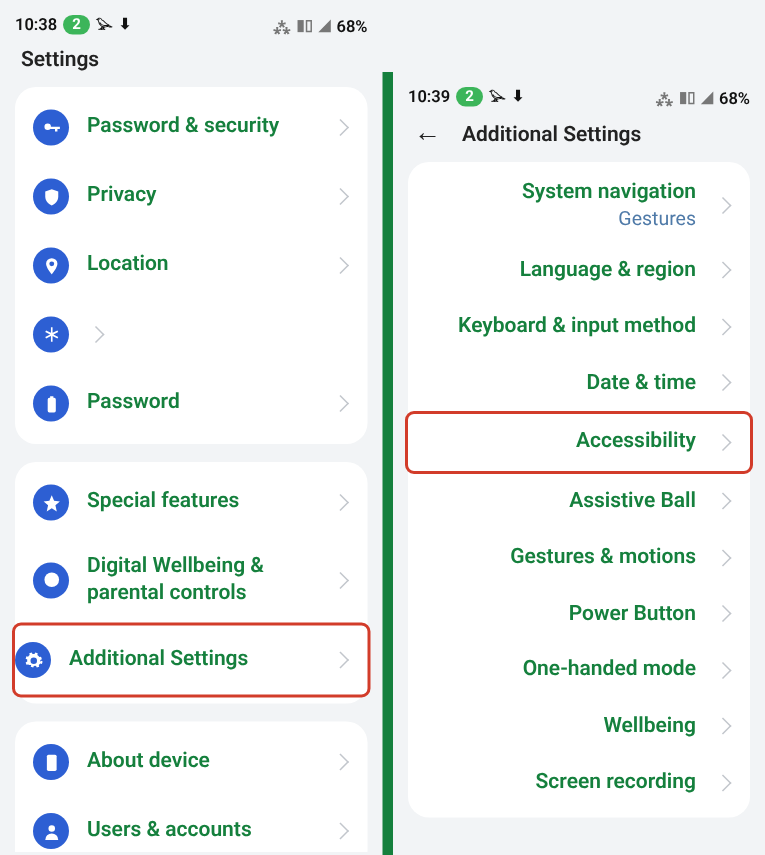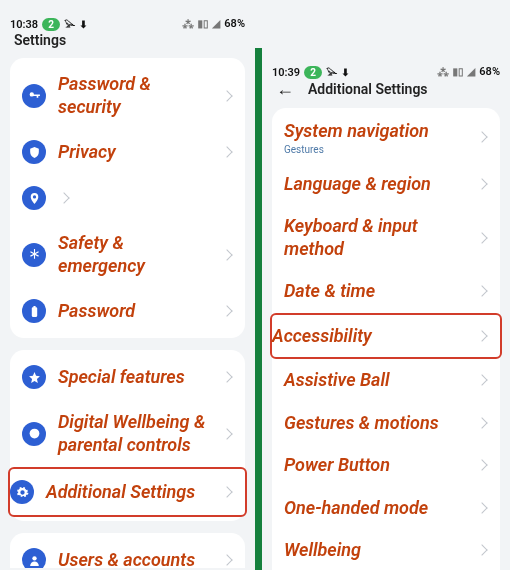--- a/index.html
+++ b/index.html
@@ -7,36 +7,36 @@
     background:#f2f4f6;
     font-family:-apple-system,BlinkMacSystemFont,"Segoe UI",Roboto,sans-serif;
     width:510px; height:570px; overflow:hidden;
     display:flex;
   }
   .phone { width:255px; height:570px; position:relative; background:#f2f4f6; }
   .phone + .phone { border-left:7px solid #15803d;margin-top:48px; }
 
   
   .statusbar {
-    height:24px; padding:16px 10px 0 10px;
-    display:flex; align-items:flex-start; justify-content:space-between;
+    height:24px; padding:4px 10px 0 10px;
+    display:flex; align-items:flex-end; justify-content:space-between;
     font-size:11px; font-weight:600; color:#111;
   }
   .sb-left, .sb-right { display:flex; align-items:center; gap:4px; }
   .pill {
     background:#3cb55a; color:#fff; border-radius:10px; padding:1px 6px;
     font-size:10px; font-weight:700;
   }
   .sb-icon { font-size:10px; color:#111; }
   .sb-dim { color:#777; font-size:10px; }
 
   
   .page-header {
     padding:8px 14px 10px 14px;
-    display:flex; align-items:center; gap:14px;
+    display:flex; align-items:flex-end; gap:14px;
   }
   .page-header .title {
     font-size:14px; font-weight:600; color:#222;
   }
   .back-arrow { font-size:18px; color:#222; line-height:1; }
 
   
   .content {
     padding:0 10px 10px 10px;
     height:calc(100% - 24px - 36px);
@@ -46,33 +46,33 @@
     background:#fff; border-radius:14px;
     margin-bottom:12px;
     padding:4px 0;
   }
   .row {
     display:flex; align-items:center;
     padding:11px 12px;
     gap:12px;
     position:relative;
   }
-  .row.compact { padding:10px 12px; }
+  .row.compact { padding:10px 12px;text-align:right; }
   .row.has-sub { padding:8px 12px; }
   .row-icon {
     width:24px; height:24px; border-radius:50%;
     background:#2d5fd3;
     flex:0 0 24px;
     display:flex; align-items:center; justify-content:center;
     position:relative;
   }
   .row-icon svg { width:13px; height:13px; fill:#fff; }
   .row-label-wrap { flex:1; min-width:0; }
-  .row-label { font-size:18px; font-weight:600; color:#c2410c; line-height:1.25;font-style:italic; }
-  .row-sub { font-size:10px; color:#4f7aa8; margin-top:1px; }
+  .row-label { font-size:14px; font-weight:600; color:#15803d; line-height:1.25; }
+  .row-sub { font-size:13px; color:#4f7aa8; margin-top:1px; }
   .chevron {
     flex:0 0 12px; width:12px; height:12px; position:relative;
   }
   .chevron::before {
     content:""; position:absolute; top:2px; left:2px;
     width:7px; height:7px;
     border-right:1.5px solid #c2c6cc;
     border-bottom:1.5px solid #c2c6cc;
     transform:rotate(-45deg);
   }
@@ -128,30 +128,30 @@
             <div class="row-label">Privacy</div>
           </div>
           <div class="chevron"></div>
         </div>
         <div class="row">
           <div class="row-icon">
             <svg viewBox="0 0 24 24">
               <path d="M12 2a7 7 0 0 1 7 7c0 5-7 13-7 13S5 14 5 9a7 7 0 0 1 7-7zm0 4a3 3 0 1 0 0 6 3 3 0 0 0 0-6z"></path>
             </svg>
           </div>
+          <div class="row-label-wrap">
+            <div class="row-label">Location</div>
+          </div>
           <div class="chevron"></div>
         </div>
         <div class="row">
           <div class="row-icon">
             <svg viewBox="0 0 24 24">
               <path d="M11 2h2v7l6-3 1 2-6 3 6 3-1 2-6-3v7h-2v-7l-6 3-1-2 6-3-6-3 1-2 6 3V2z"></path>
             </svg>
-          </div>
-          <div class="row-label-wrap">
-            <div class="row-label">Safety &amp; emergency</div>
           </div>
           <div class="chevron"></div>
         </div>
         <div class="row">
           <div class="row-icon">
             <svg viewBox="0 0 24 24">
               <path d="M15 4h-1V2h-4v2H9a2 2 0 0 0-2 2v14a2 2 0 0 0 2 2h6a2 2 0 0 0 2-2V6a2 2 0 0 0-2-2z"></path>
             </svg>
           </div>
           <div class="row-label-wrap">
@@ -189,20 +189,31 @@
               <path d="M12 8a4 4 0 1 0 0 8 4 4 0 0 0 0-8zm9 4l2 1-1 3-2-.5a8 8 0 0 1-1.8 1.8l.5 2-3 1-1-2a8 8 0 0 1-2.4 0l-1 2-3-1 .5-2A8 8 0 0 1 5 16.5l-2 .5-1-3 2-1a8 8 0 0 1 0-2.4l-2-1 1-3 2 .5A8 8 0 0 1 7 4.8l-.5-2 3-1 1 2a8 8 0 0 1 2.4 0l1-2 3 1-.5 2A8 8 0 0 1 19 7.5l2-.5 1 3-2 1a8 8 0 0 1 0 2.4z"></path>
             </svg>
           </div>
           <div class="row-label-wrap">
             <div class="row-label">Additional Settings</div>
           </div>
           <div class="chevron"></div>
         </div>
       </div>
       <div class="card">
+        <div class="row">
+          <div class="row-icon">
+            <svg viewBox="0 0 24 24">
+              <rect x="6" y="2" width="12" height="20" rx="2"></rect>
+            </svg>
+          </div>
+          <div class="row-label-wrap">
+            <div class="row-label">About device</div>
+          </div>
+          <div class="chevron"></div>
+        </div>
         <div class="row">
           <div class="row-icon">
             <svg viewBox="0 0 24 24">
               <circle cx="12" cy="8" r="4"></circle>
               <path d="M4 22a8 8 0 0 1 16 0z"></path>
             </svg>
           </div>
           <div class="row-label-wrap">
             <div class="row-label">Users &amp; accounts</div>
           </div>

